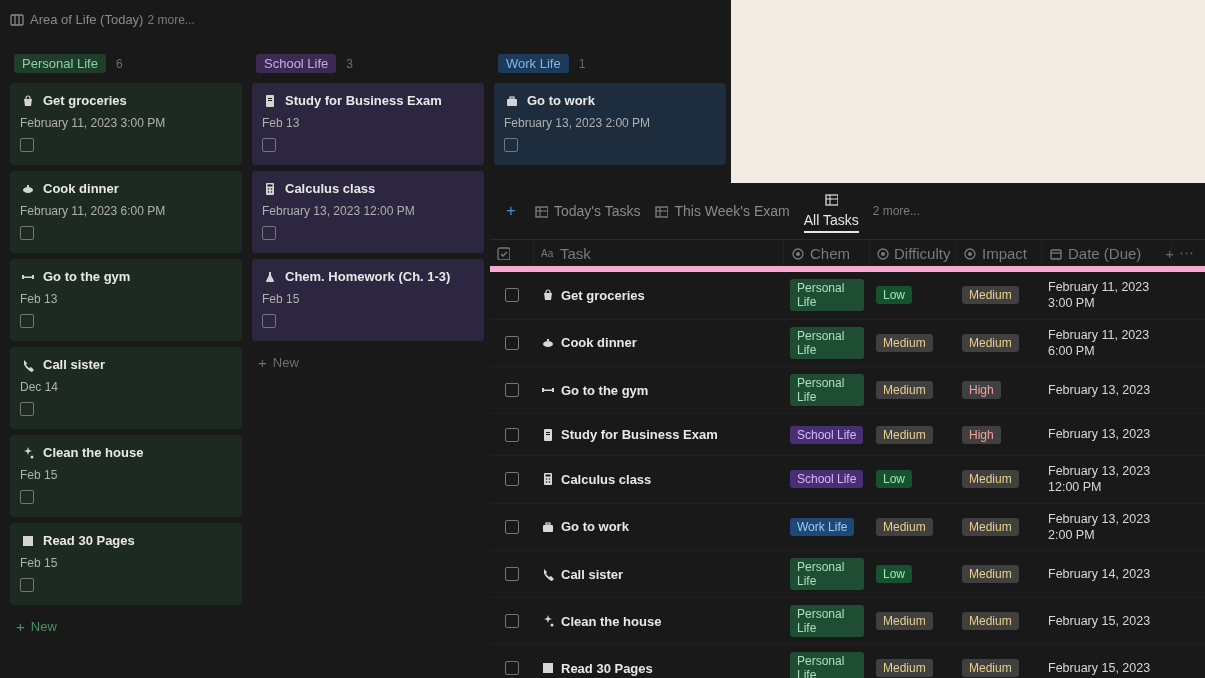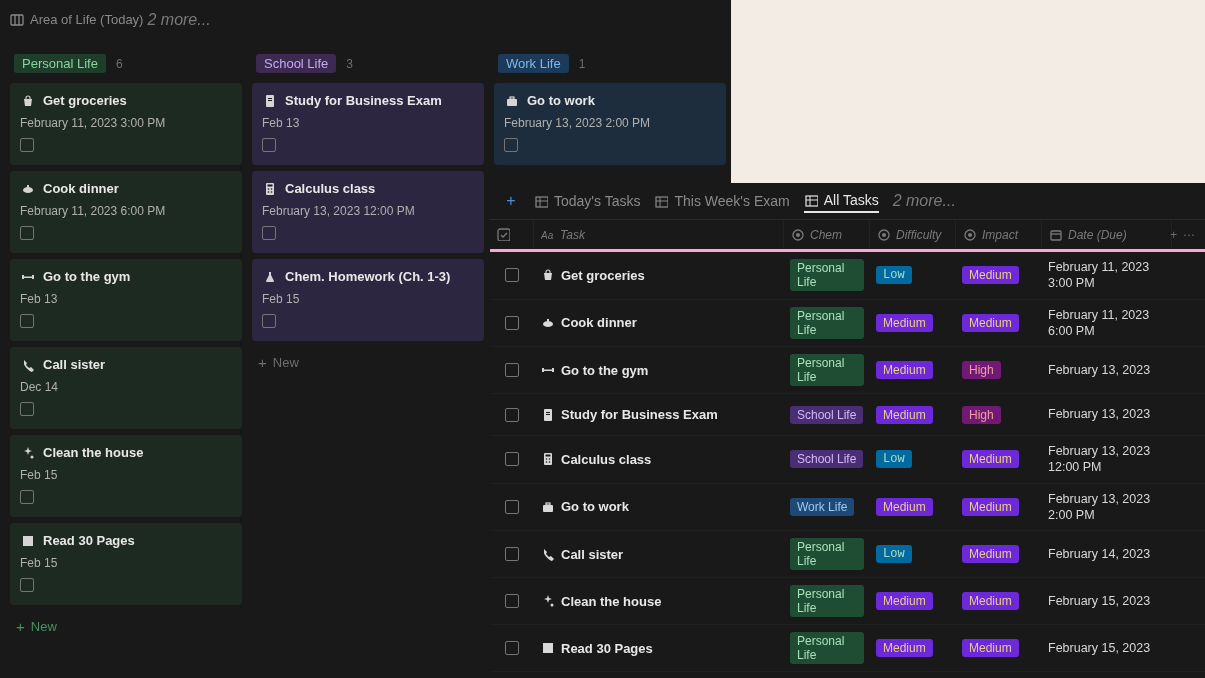--- a/index.html
+++ b/index.html
@@ -27,21 +27,21 @@
     gap: 6px;
     color: #8a8a8a;
     cursor: pointer;
     padding: 4px 0;
   }
   .top-tab.active {
     color: #e6e6e6;
     border-bottom: 2px solid #e6e6e6;
   }
   .top-tab .icon { width: 14px; height: 14px; display:inline-flex;align-items:center;justify-content:center;}
-  .more-tabs { color: #7a7a7a; font-size: 16px; font-style: italic; }
+  .more-tabs { color: #7a7a7a; font-size: 12px; }
   
   .board {
     display: flex;
     gap: 10px;
     padding: 8px 10px;
   }
   .column {
     width: 232px;
     flex-shrink: 0;
   }
@@ -109,56 +109,55 @@
   .table-tabs {
     display:flex;align-items:center;gap:14px;
     padding: 6px 12px;
     border-bottom: 1px solid #2a2a2a;
   }
   .table-tabs .tab {
     display:flex;align-items:center;gap:5px;
     color:#8a8a8a; font-size:14px; cursor:pointer;
     padding: 3px 0;
   }
-  .table-tabs .tab.active { color:#e6e6e6; border-bottom:2px solid #e6e6e6; }
+  .table-tabs .tab.active { color:#e6e6e6; border-bottom:2px solid #e6e6e6;flex-direction:column; }
   .btn-plus-circle {
     width:18px;height:18px;border-radius:3px;
     display:flex;align-items:center;justify-content:center;
     color:#4a8fd8;cursor:pointer;font-size:16px;
   }
   .thead, .trow {
     display:grid;
     grid-template-columns: 44px 250px 86px 86px 86px 130px 28px;
     align-items:center;
   }
   .thead {
-    color:#7a7a7a; font-size:12px;
-    border-bottom:3px solid #f9a8d4;
+    color:#7a7a7a; font-size:15px;
+    border-bottom:6px solid #f9a8d4;
     height:32px;
-    font-style:italic;
   }
   .thead .th { display:flex;align-items:center;gap:5px;padding:0 6px; border-right:1px solid #222;height:100%;}
   .thead .th:last-child{border-right:none;}
   .trow {
     border-bottom:1px solid #202020;
     min-height:42px;
     padding: 4px 0;
   }
   .trow .td { padding: 3px 6px; display:flex;align-items:center;gap:6px;color:#d8d8d8;}
   .td-check {justify-content:center;}
   .task-name { font-weight:600; font-size:13px; color:#e8e8e8;}
   .pill {
     padding:2px 7px;border-radius:3px;font-size:12px;font-weight:500;
   }
   .pill-personal{background:#1f4d33;color:#a8e0ba;}
   .pill-school{background:#4a2e73;color:#d4b8f8;}
   .pill-work{background:#1e4976;color:#9ec9f0;}
-  .pill-low{background:#0369a1;color:#a8e0ba;font-family:Liberation Mono, monospace;}
-  .pill-medium{background:#6d28d9;color:#e8cf8a;}
-  .pill-high{background:#701a75;color:#f0a0a0;}
+  .pill-low{background:#14532d;color:#a8e0ba;}
+  .pill-medium{background:#404040;color:#e8cf8a;}
+  .pill-high{background:#404040;color:#f0a0a0;}
   .date-cell{color:#c8c8c8;font-size:12.5px;line-height:1.3;}
   .row-actions{color:#6a6a6a;display:flex;gap:10px;justify-content:flex-end;padding-right:8px;}
 </style>
 </head>
 <body>
 
 <svg width="0" height="0" style="position:absolute">
   <defs>
     <g id="i-board">
         <rect x="1" y="2" width="12" height="10" rx="1" fill="none" stroke="currentColor" stroke-width="1.3"></rect>

